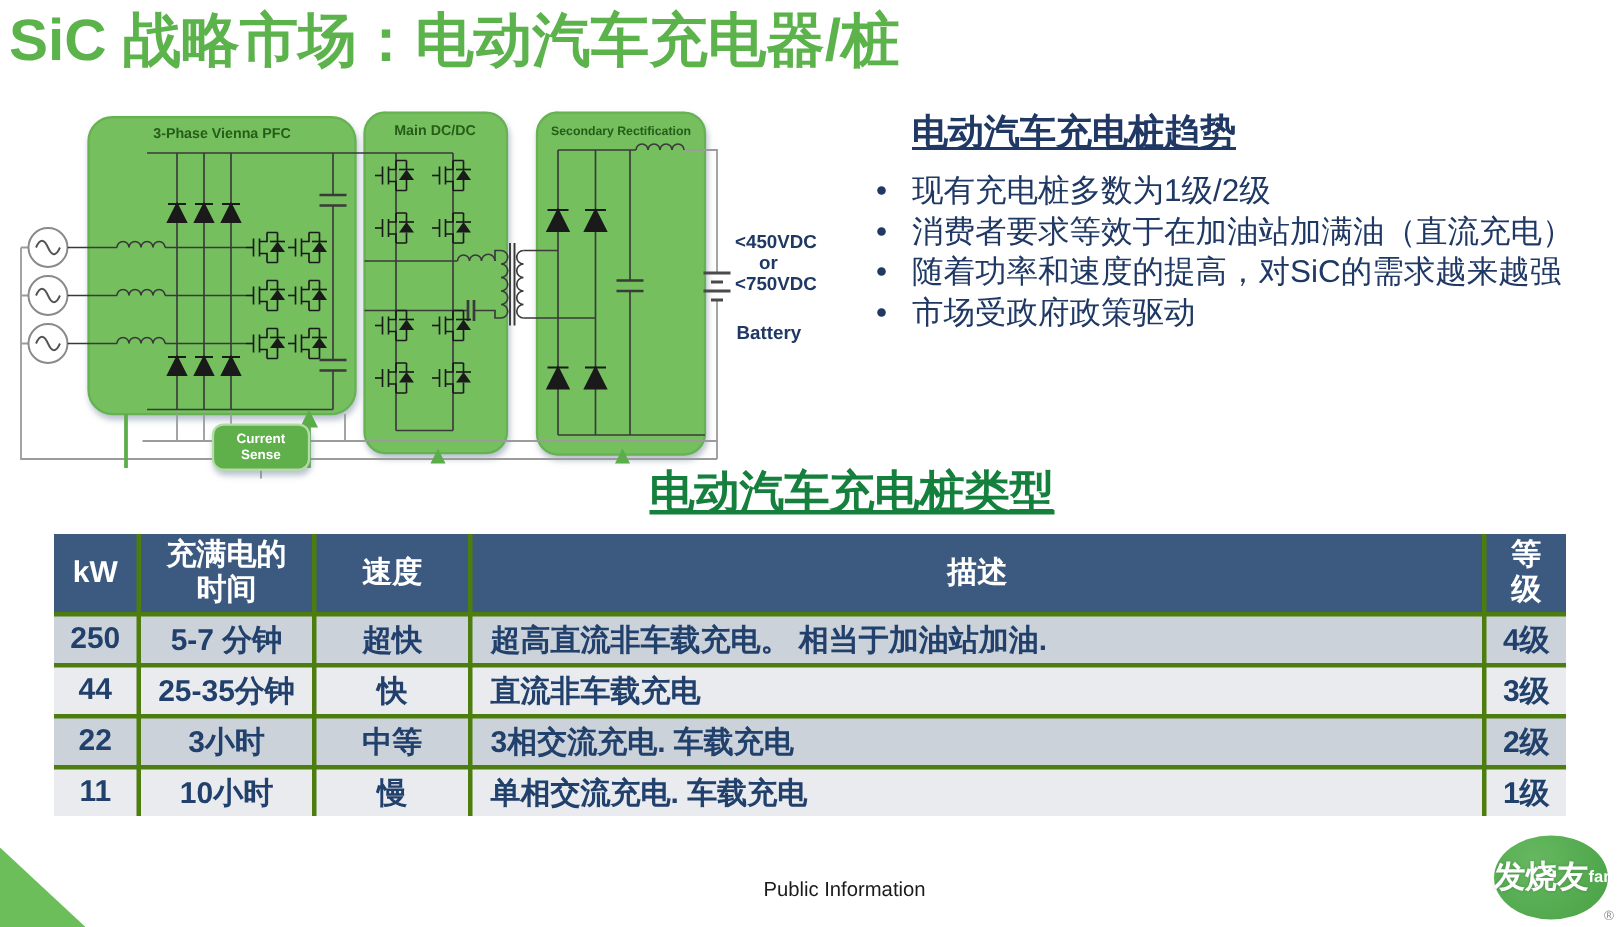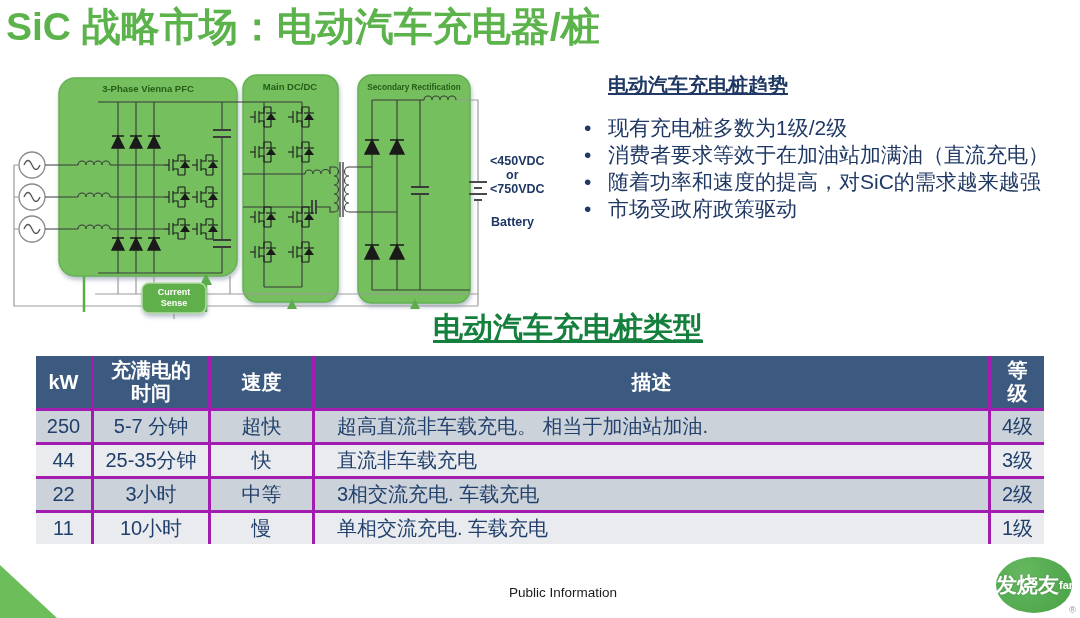--- a/index.html
+++ b/index.html
@@ -11,21 +11,21 @@
     position:absolute;left:6px;top:0px;font-size:39px;font-weight:700;
     color:#5CB34B;letter-spacing:0px;white-space:nowrap;
   }
   .circuit{position:absolute;left:0px;top:62px;}
   .circuit text{font-family:"Liberation Sans","DejaVu Sans",sans-serif;}
   .blk-label{font-size:9.5px;font-weight:bold;fill:#265C17;}
   .blk-label-sm{font-size:8.2px;font-weight:bold;fill:#265C17;}
   .nav-label{font-size:12.5px;font-weight:bold;fill:#1F3864;}
   .cs-label{font-size:9px;font-weight:bold;fill:#ffffff;}
   .trends-heading{
-    position:absolute;left:608px;top:72px;font-size:20px;font-weight:800;
+    position:absolute;left:608px;top:72px;font-size:24px;font-weight:800;
     color:#1F3864;text-decoration:underline;white-space:nowrap;
   }
   .trends-list{
     position:absolute;left:582px;top:114px;width:560px;margin:0;padding:0;
     list-style:none;
   }
   .trends-list li{
     font-size:21px;line-height:27px;color:#1F3864;white-space:nowrap;
     padding-left:26px;position:relative;
   }
@@ -33,33 +33,33 @@
     content:"•";position:absolute;left:2px;top:0;color:#1F3864;font-size:21px;
   }
   .types-heading{
     position:absolute;left:0;top:308px;width:1080px;text-align:center;
     text-indent:56px;font-size:30px;font-weight:800;color:#15803d;
   }
   .types-heading span{text-decoration:underline;}
   .chargers-table{
     position:absolute;left:36px;top:356px;
     display:grid;grid-template-columns:55px 114px 101px 673px 53px;
-    column-gap:3px;row-gap:3px;background:#a21caf;
+    column-gap:3px;row-gap:3px;background:#4d7c0f;
   }
   .th{
     background:#3C5A7F;color:#ffffff;font-weight:700;font-size:20px;
     height:52px;display:flex;align-items:center;justify-content:center;
     text-align:center;line-height:1.15;padding:0 8px;box-sizing:border-box;
   }
   .td{
     height:31px;display:flex;align-items:center;justify-content:center;
-    font-size:20px;font-weight:400;color:#21406B;box-sizing:border-box;
+    font-size:20px;font-weight:700;color:#21406B;box-sizing:border-box;
     white-space:nowrap;
   }
-  .td.desc{justify-content:flex-start;padding-left:22px;}
+  .td.desc{justify-content:flex-start;padding-left:12px;}
   .rA{background:#CCD2DA;}
   .rB{background:#E9EBEF;}
   .footer-text{
     position:absolute;left:0;top:585px;width:1080px;text-align:center;
     font-size:13.5px;color:#1b1b1b;margin-left:23px;
   }
   .corner-triangle{
     position:absolute;left:0;bottom:0;width:57px;height:53px;
     background:#6CBE5B;clip-path:polygon(0 0,0 100%,100% 100%);
   }

